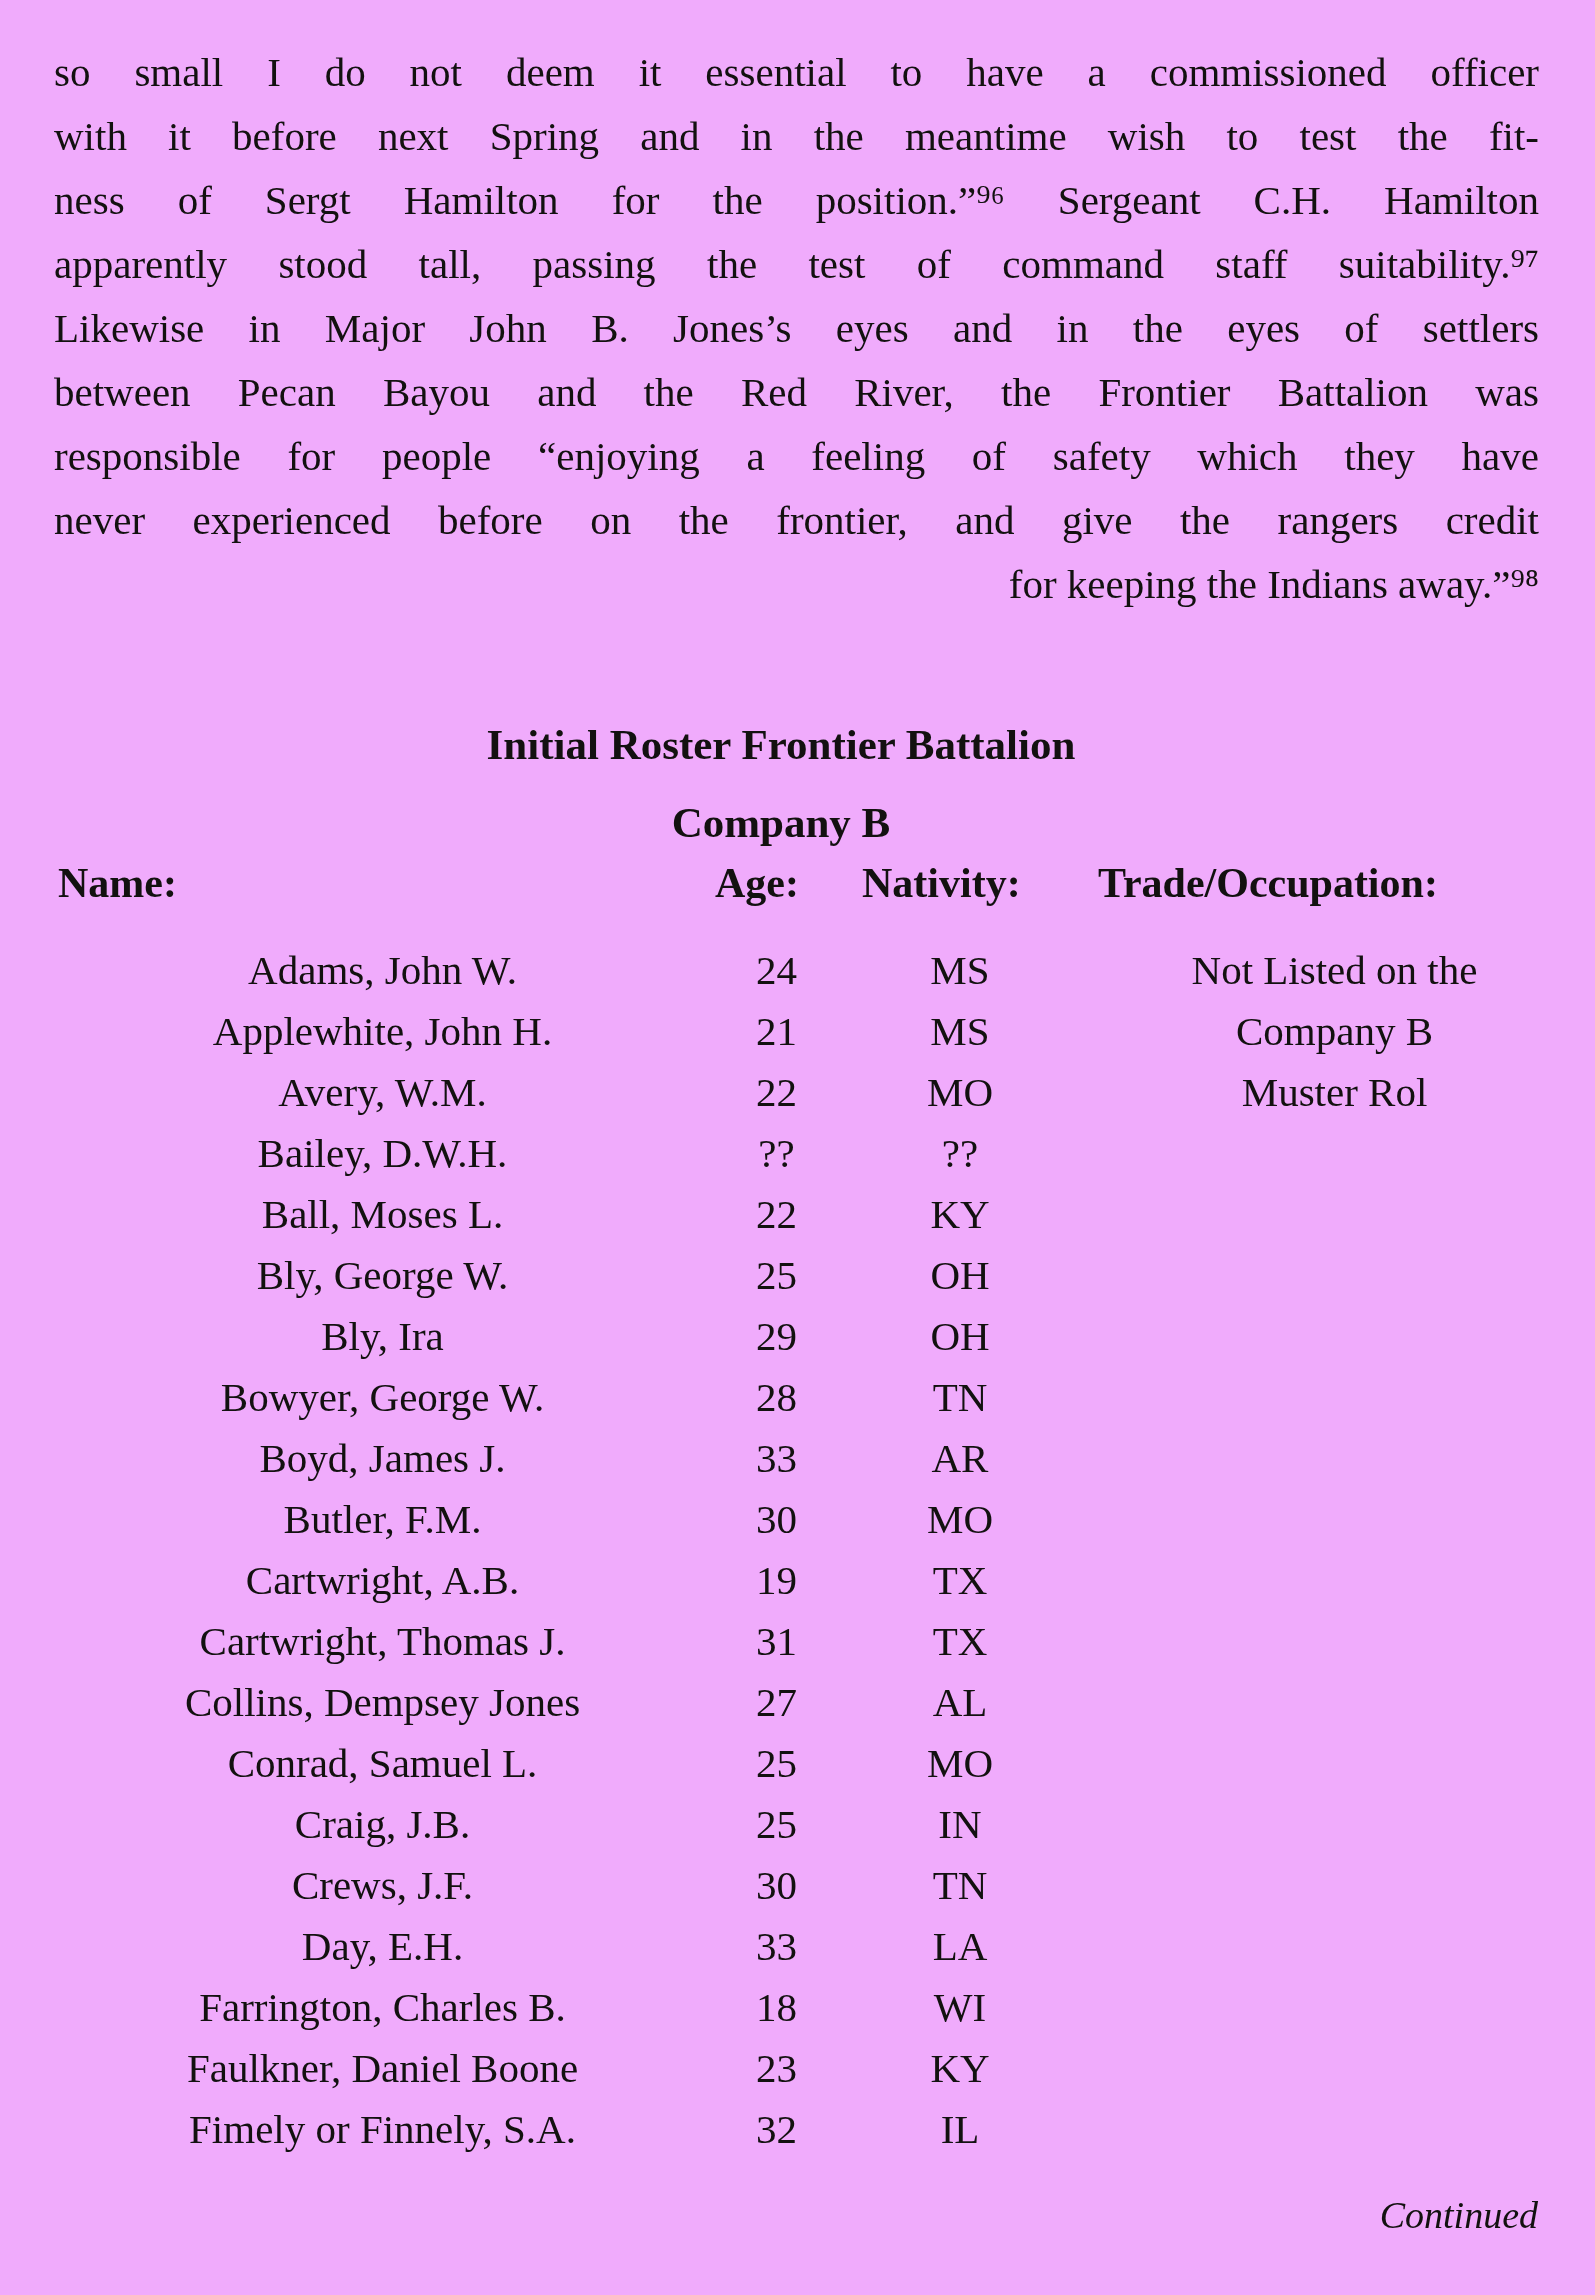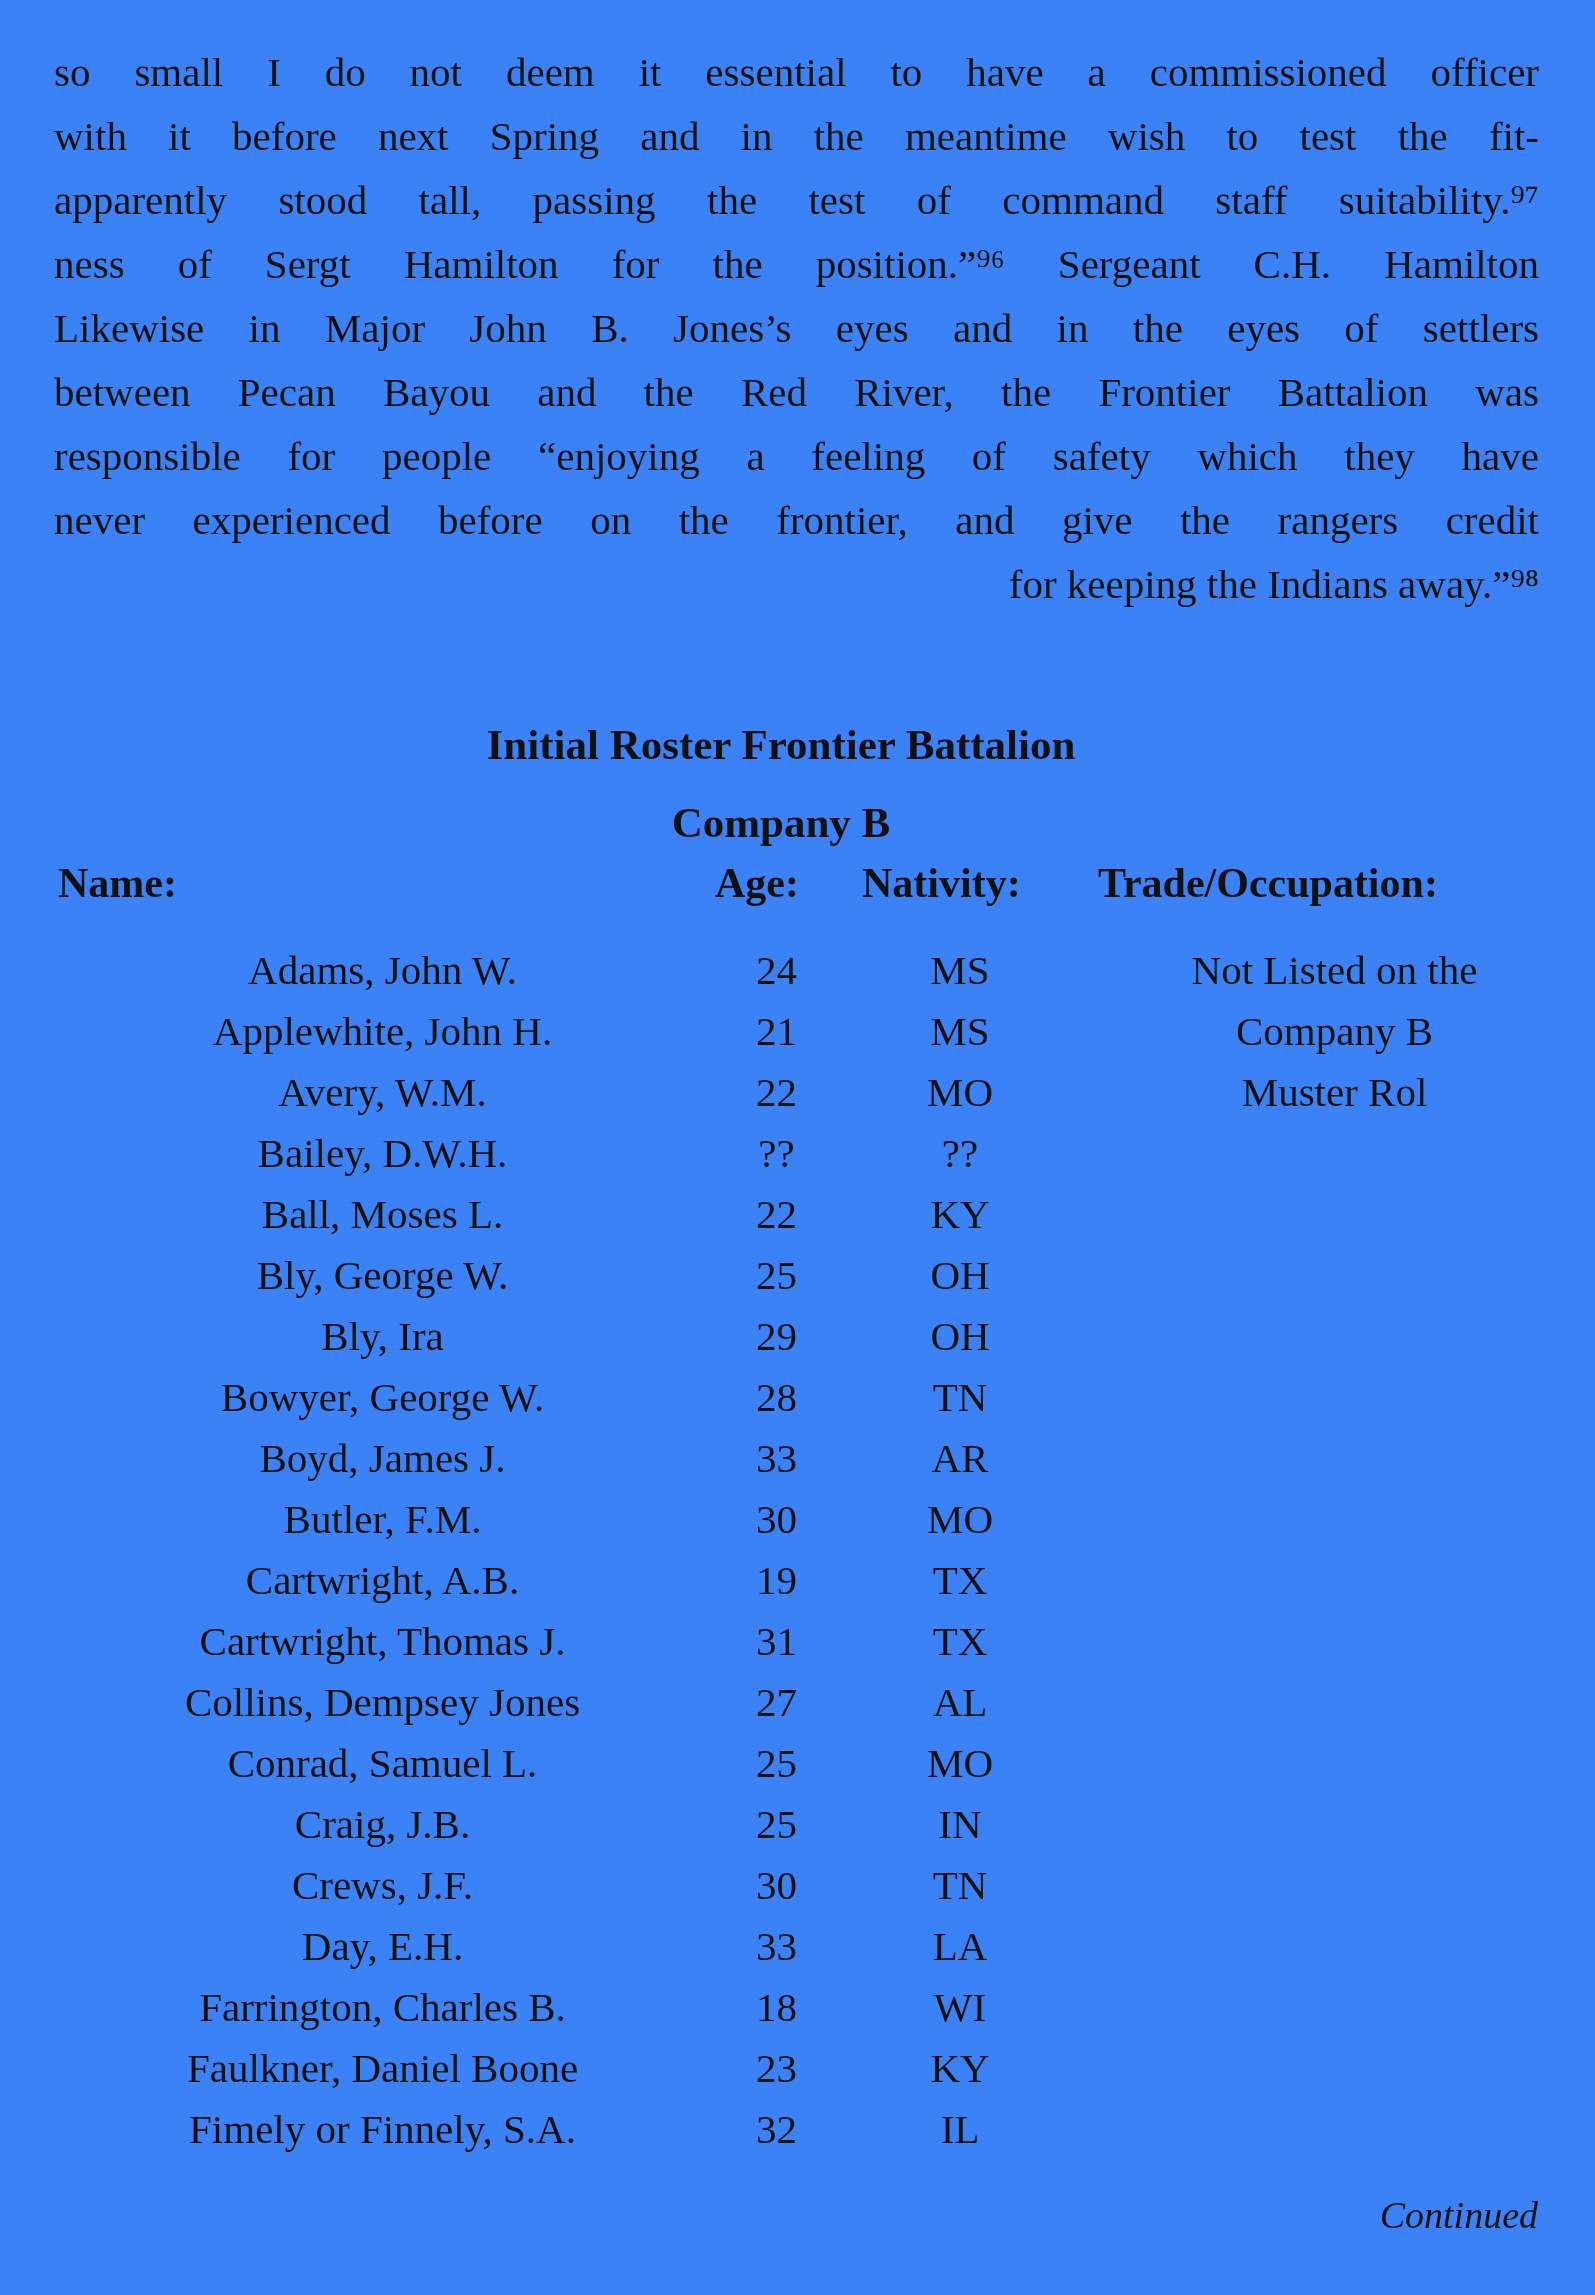--- a/index.html
+++ b/index.html
@@ -1,21 +1,21 @@
 <!DOCTYPE html>
 <html style="font-size:12.7px"><head>
 <meta charset="utf-8">
 <style>
   html,body{margin:0;padding:0;background:#e8e8e6;}
   .page{
     position:relative;
     width:1595px;
     height:2295px;
     margin:0 auto;
-    background:#3b82f6;
+    background:#f0abfc;
     color:#131110;
     font-family:"Liberation Serif","DejaVu Serif",serif;
     overflow:hidden;
   }
   
   .paragraph{
     position:absolute;
     left:54px; top:40px;
     width:1485px;
     font-size:41px;
@@ -82,22 +82,22 @@
   }
 </style>
 </head>
 <body>
 
 <div class="page">
 
   <div class="paragraph">
     <div class="line">so small I do not deem it essential to have a commissioned officer</div>
     <div class="line">with it before next Spring and in the meantime wish to test the fit-</div>
+    <div class="line">ness of Sergt Hamilton for the position.”⁹⁶ Sergeant C.H. Hamilton</div>
     <div class="line">apparently stood tall, passing the test of command staff suitability.⁹⁷</div>
-    <div class="line">ness of Sergt Hamilton for the position.”⁹⁶ Sergeant C.H. Hamilton</div>
     <div class="line">Likewise in Major John B. Jones’s eyes and in the eyes of settlers</div>
     <div class="line">between Pecan Bayou and the Red River, the Frontier Battalion was</div>
     <div class="line">responsible for people “enjoying a feeling of safety which they have</div>
     <div class="line">never experienced before on the frontier, and give the rangers credit</div>
     <div class="line last">for keeping the Indians away.”⁹⁸</div>
   </div>
 
   <div class="roster-title t1">Initial Roster Frontier Battalion</div>
   <div class="roster-title t2">Company B</div>
 

